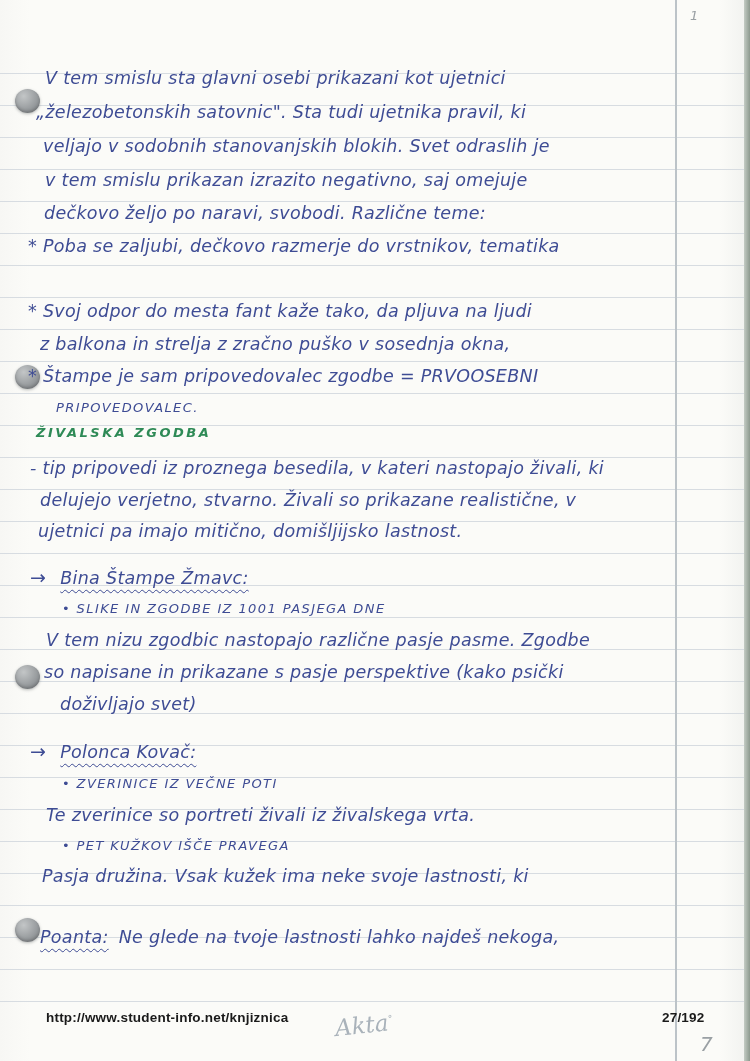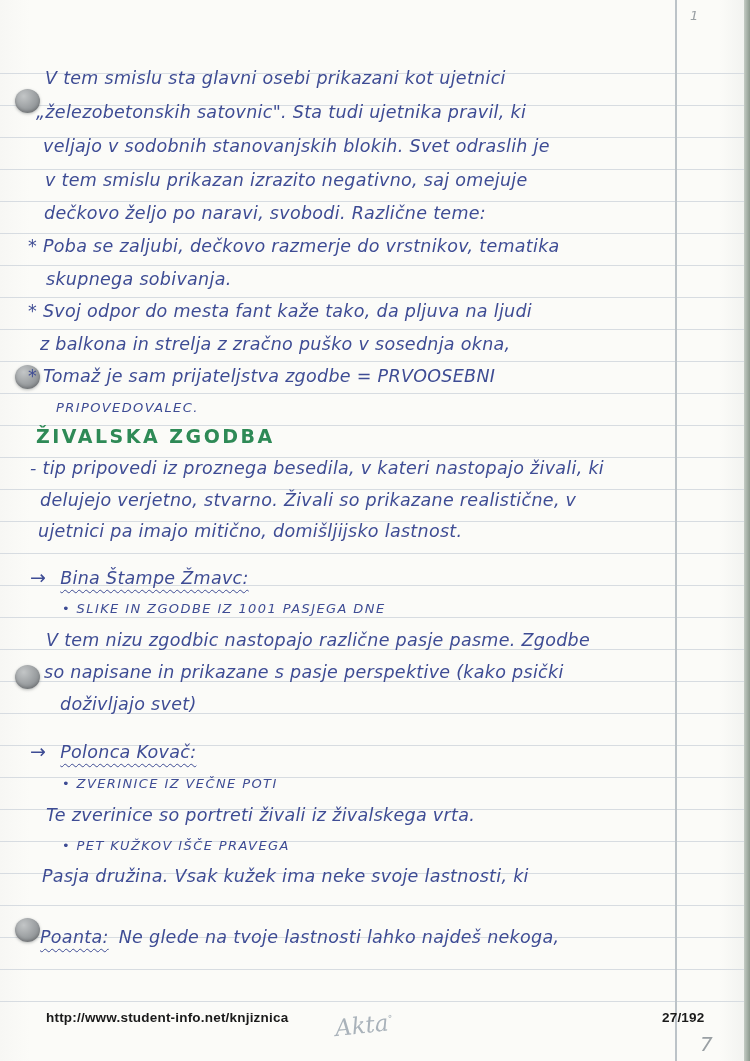--- a/index.html
+++ b/index.html
@@ -23,22 +23,22 @@
     background:radial-gradient(circle at 35% 30%,#c3c6c7,#8b8f92 75%);
     box-shadow:0 1px 3px rgba(60,65,70,.35), inset 0 -2px 3px rgba(0,0,0,.18);
   }
   
   .hw{
     position:absolute;color:#3e4c94;font-style:italic;
     font-size:17.5px;letter-spacing:.3px;white-space:nowrap;line-height:1.2;
   }
   .caps{font-size:13px;letter-spacing:1.4px;}
   .heading{
-    position:absolute;color:#2e8a56;font-weight:bold;
-    font-size:19px;letter-spacing:2.5px;white-space:nowrap;
+    position:absolute;color:#2e8a56;font-style:italic;font-weight:bold;
+    font-size:13px;letter-spacing:2.5px;white-space:nowrap;
   }
   .author-row{display:flex;gap:14px;align-items:baseline;}
   .wavy{text-decoration:underline;text-decoration-style:wavy;text-decoration-thickness:1px;text-underline-offset:5px;}
   .arrow{font-style:normal;font-size:19px;}
   .poanta-rest{margin-left:10px;}
   
   .print{
     position:absolute;font-family:"Liberation Sans",sans-serif;font-weight:bold;
     font-size:13.5px;color:#1a1a1a;white-space:nowrap;letter-spacing:.2px;text-align:right;
   }
@@ -68,24 +68,23 @@
 
   <div class="pencil" style="top:8px;left:690px;font-size:13px">1</div>
 
   <div class="hw" style="top:68px;left:45px">V tem smislu sta glavni osebi prikazani kot ujetnici</div>
   <div class="hw" style="top:102px;left:36px">„železobetonskih satovnic". Sta tudi ujetnika pravil, ki</div>
   <div class="hw" style="top:136px;left:43px">veljajo v sodobnih stanovanjskih blokih. Svet odraslih je</div>
   <div class="hw" style="top:170px;left:45px">v tem smislu prikazan izrazito negativno, saj omejuje</div>
   <div class="hw" style="top:203px;left:44px">dečkovo željo po naravi, svobodi. Različne teme:</div>
 
   <div class="hw" style="top:236px;left:28px">* Poba se zaljubi, dečkovo razmerje do vrstnikov, tematika</div>
-  <div class="hw" style="top:269px;left:46px">skupnega sobivanja.</div>
   <div class="hw" style="top:334px;left:40px">z balkona in strelja z zračno puško v sosednja okna,</div>
   <div class="hw" style="top:301px;left:28px">* Svoj odpor do mesta fant kaže tako, da pljuva na ljudi</div>
-  <div class="hw" style="top:366px;left:28px">* Tomaž je sam prijateljstva zgodbe = PRVOOSEBNI</div>
+  <div class="hw" style="top:366px;left:28px">* Štampe je sam pripovedovalec zgodbe = PRVOOSEBNI</div>
   <div class="hw caps" style="top:400px;left:56px">PRIPOVEDOVALEC.</div>
 
   <div class="heading" style="top:425px;left:36px">ŽIVALSKA ZGODBA</div>
 
   <div class="hw" style="top:458px;left:30px">- tip pripovedi iz proznega besedila, v kateri nastopajo živali, ki</div>
   <div class="hw" style="top:490px;left:40px">delujejo verjetno, stvarno. Živali so prikazane realistične, v</div>
   <div class="hw" style="top:521px;left:38px">ujetnici pa imajo mitično, domišljijsko lastnost.</div>
 
   <div class="hw author-row" style="top:566px;left:30px">
     <span class="arrow">→</span>

